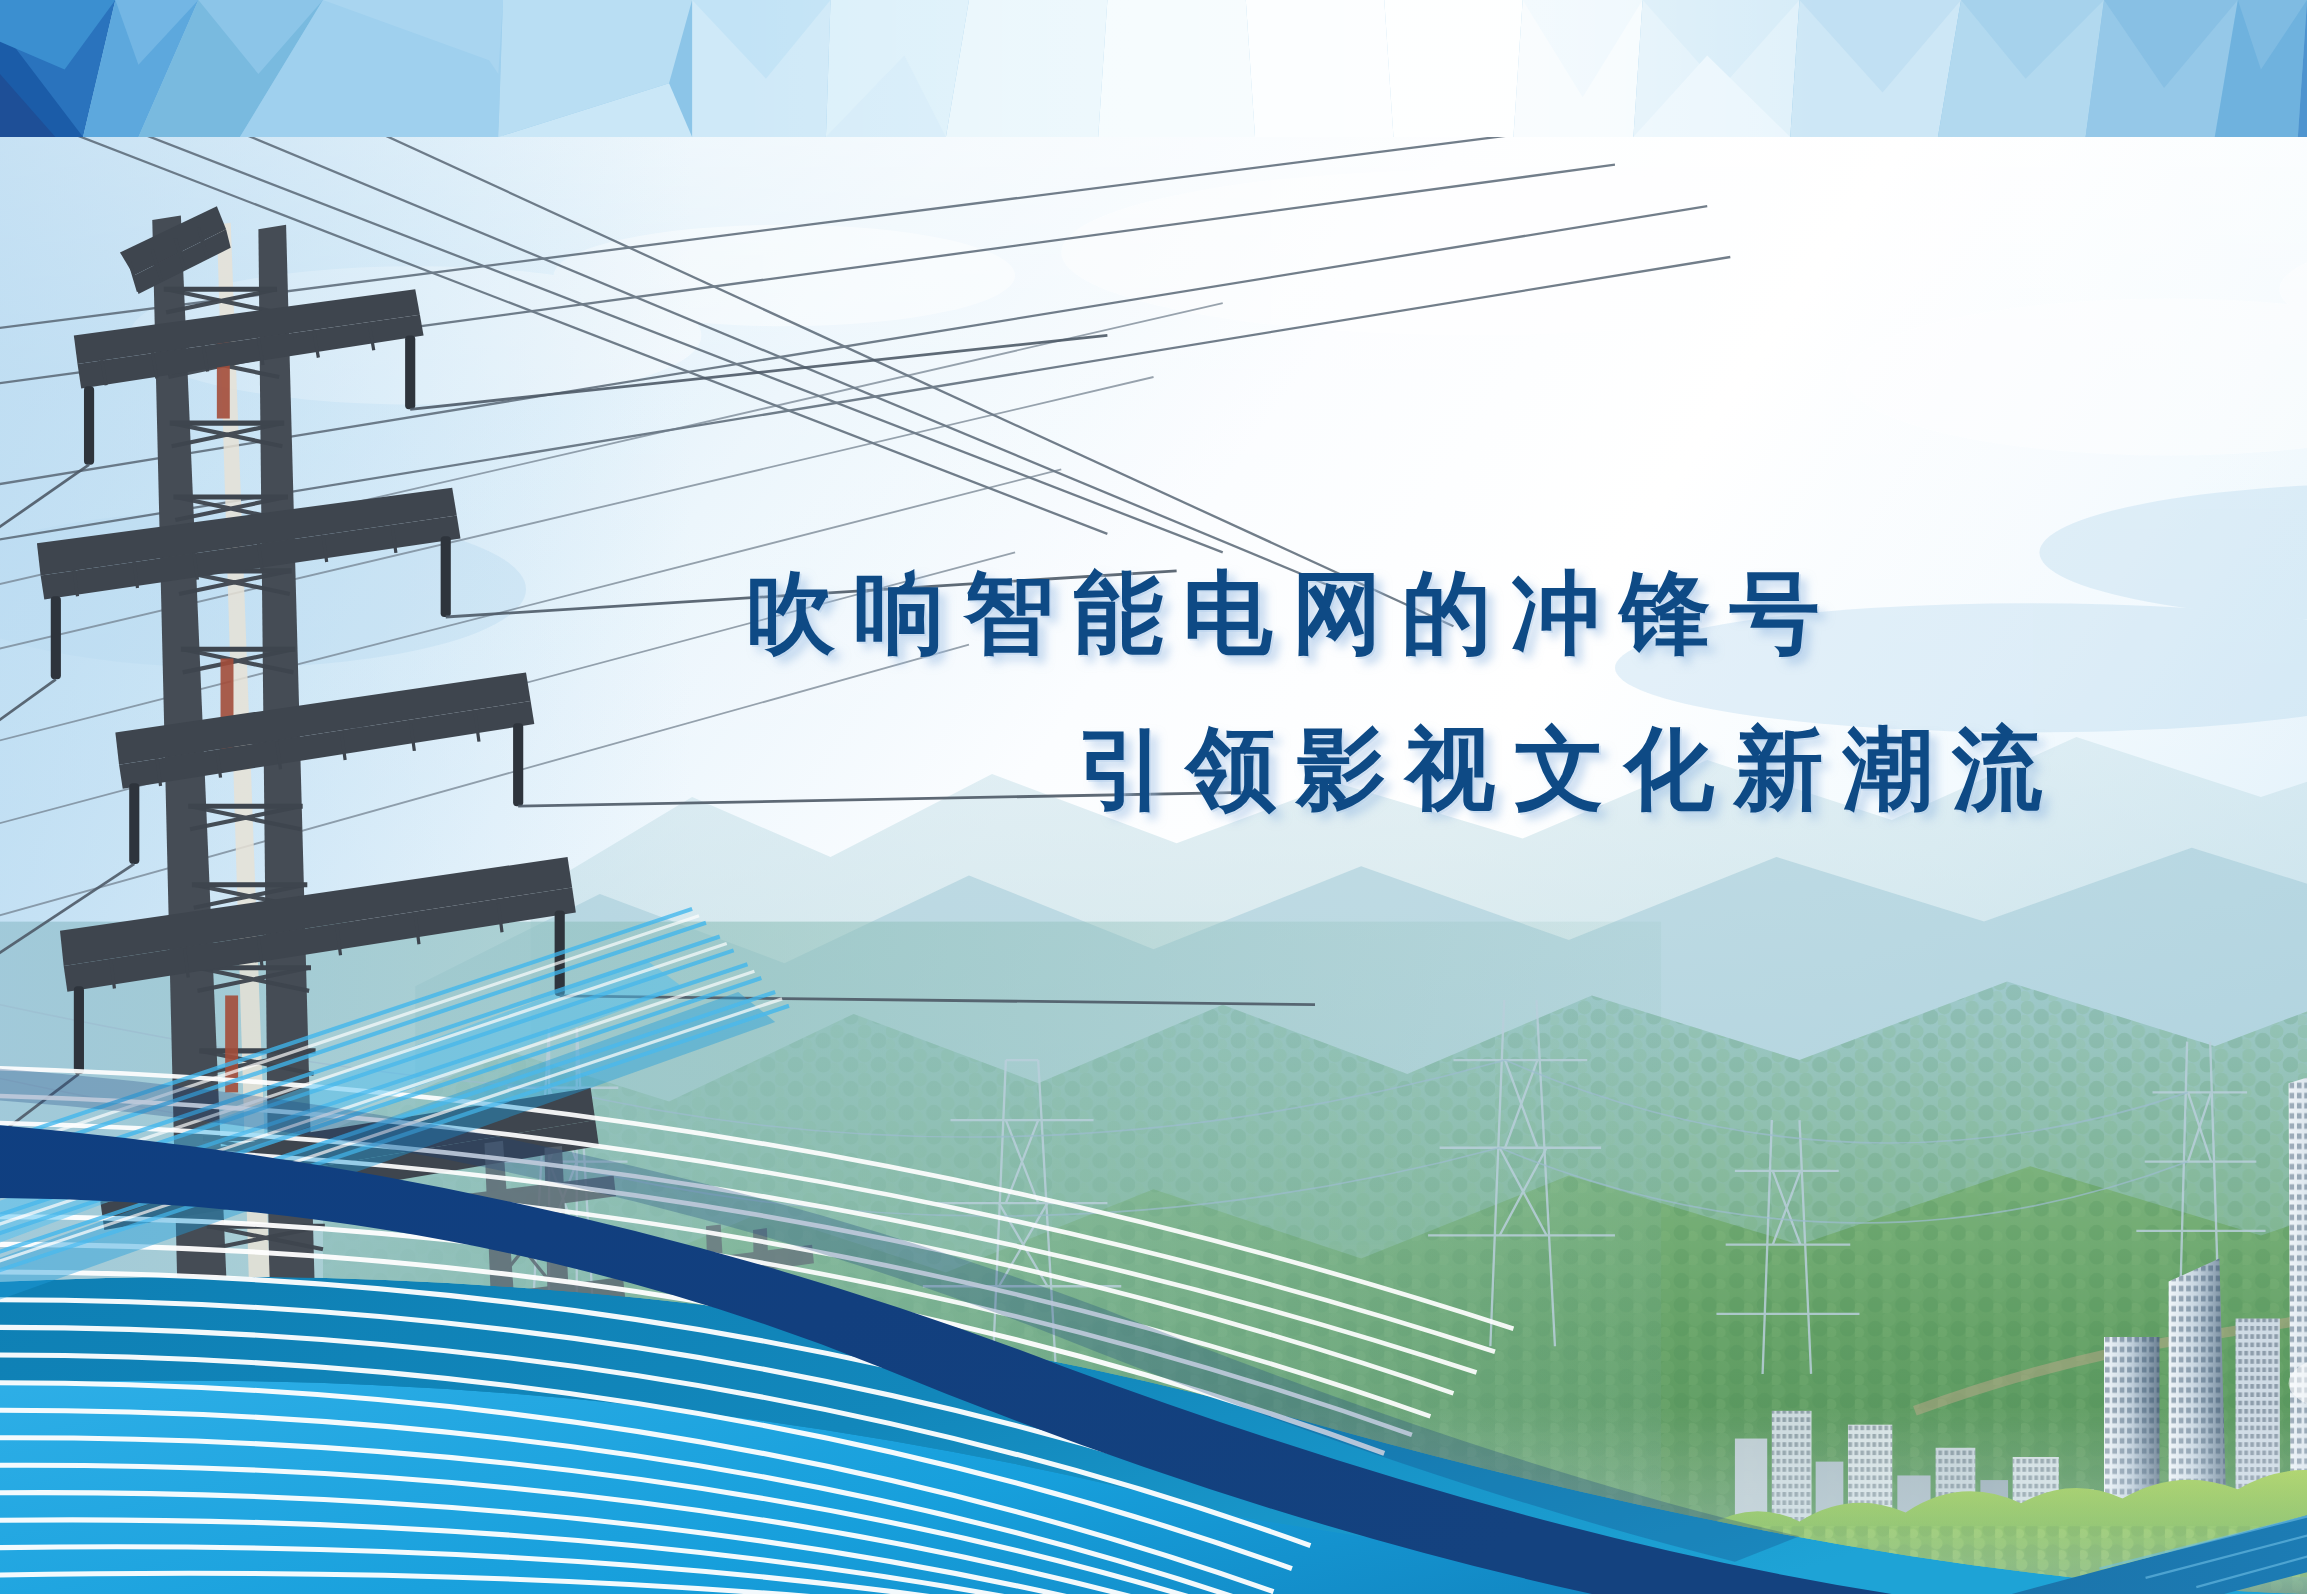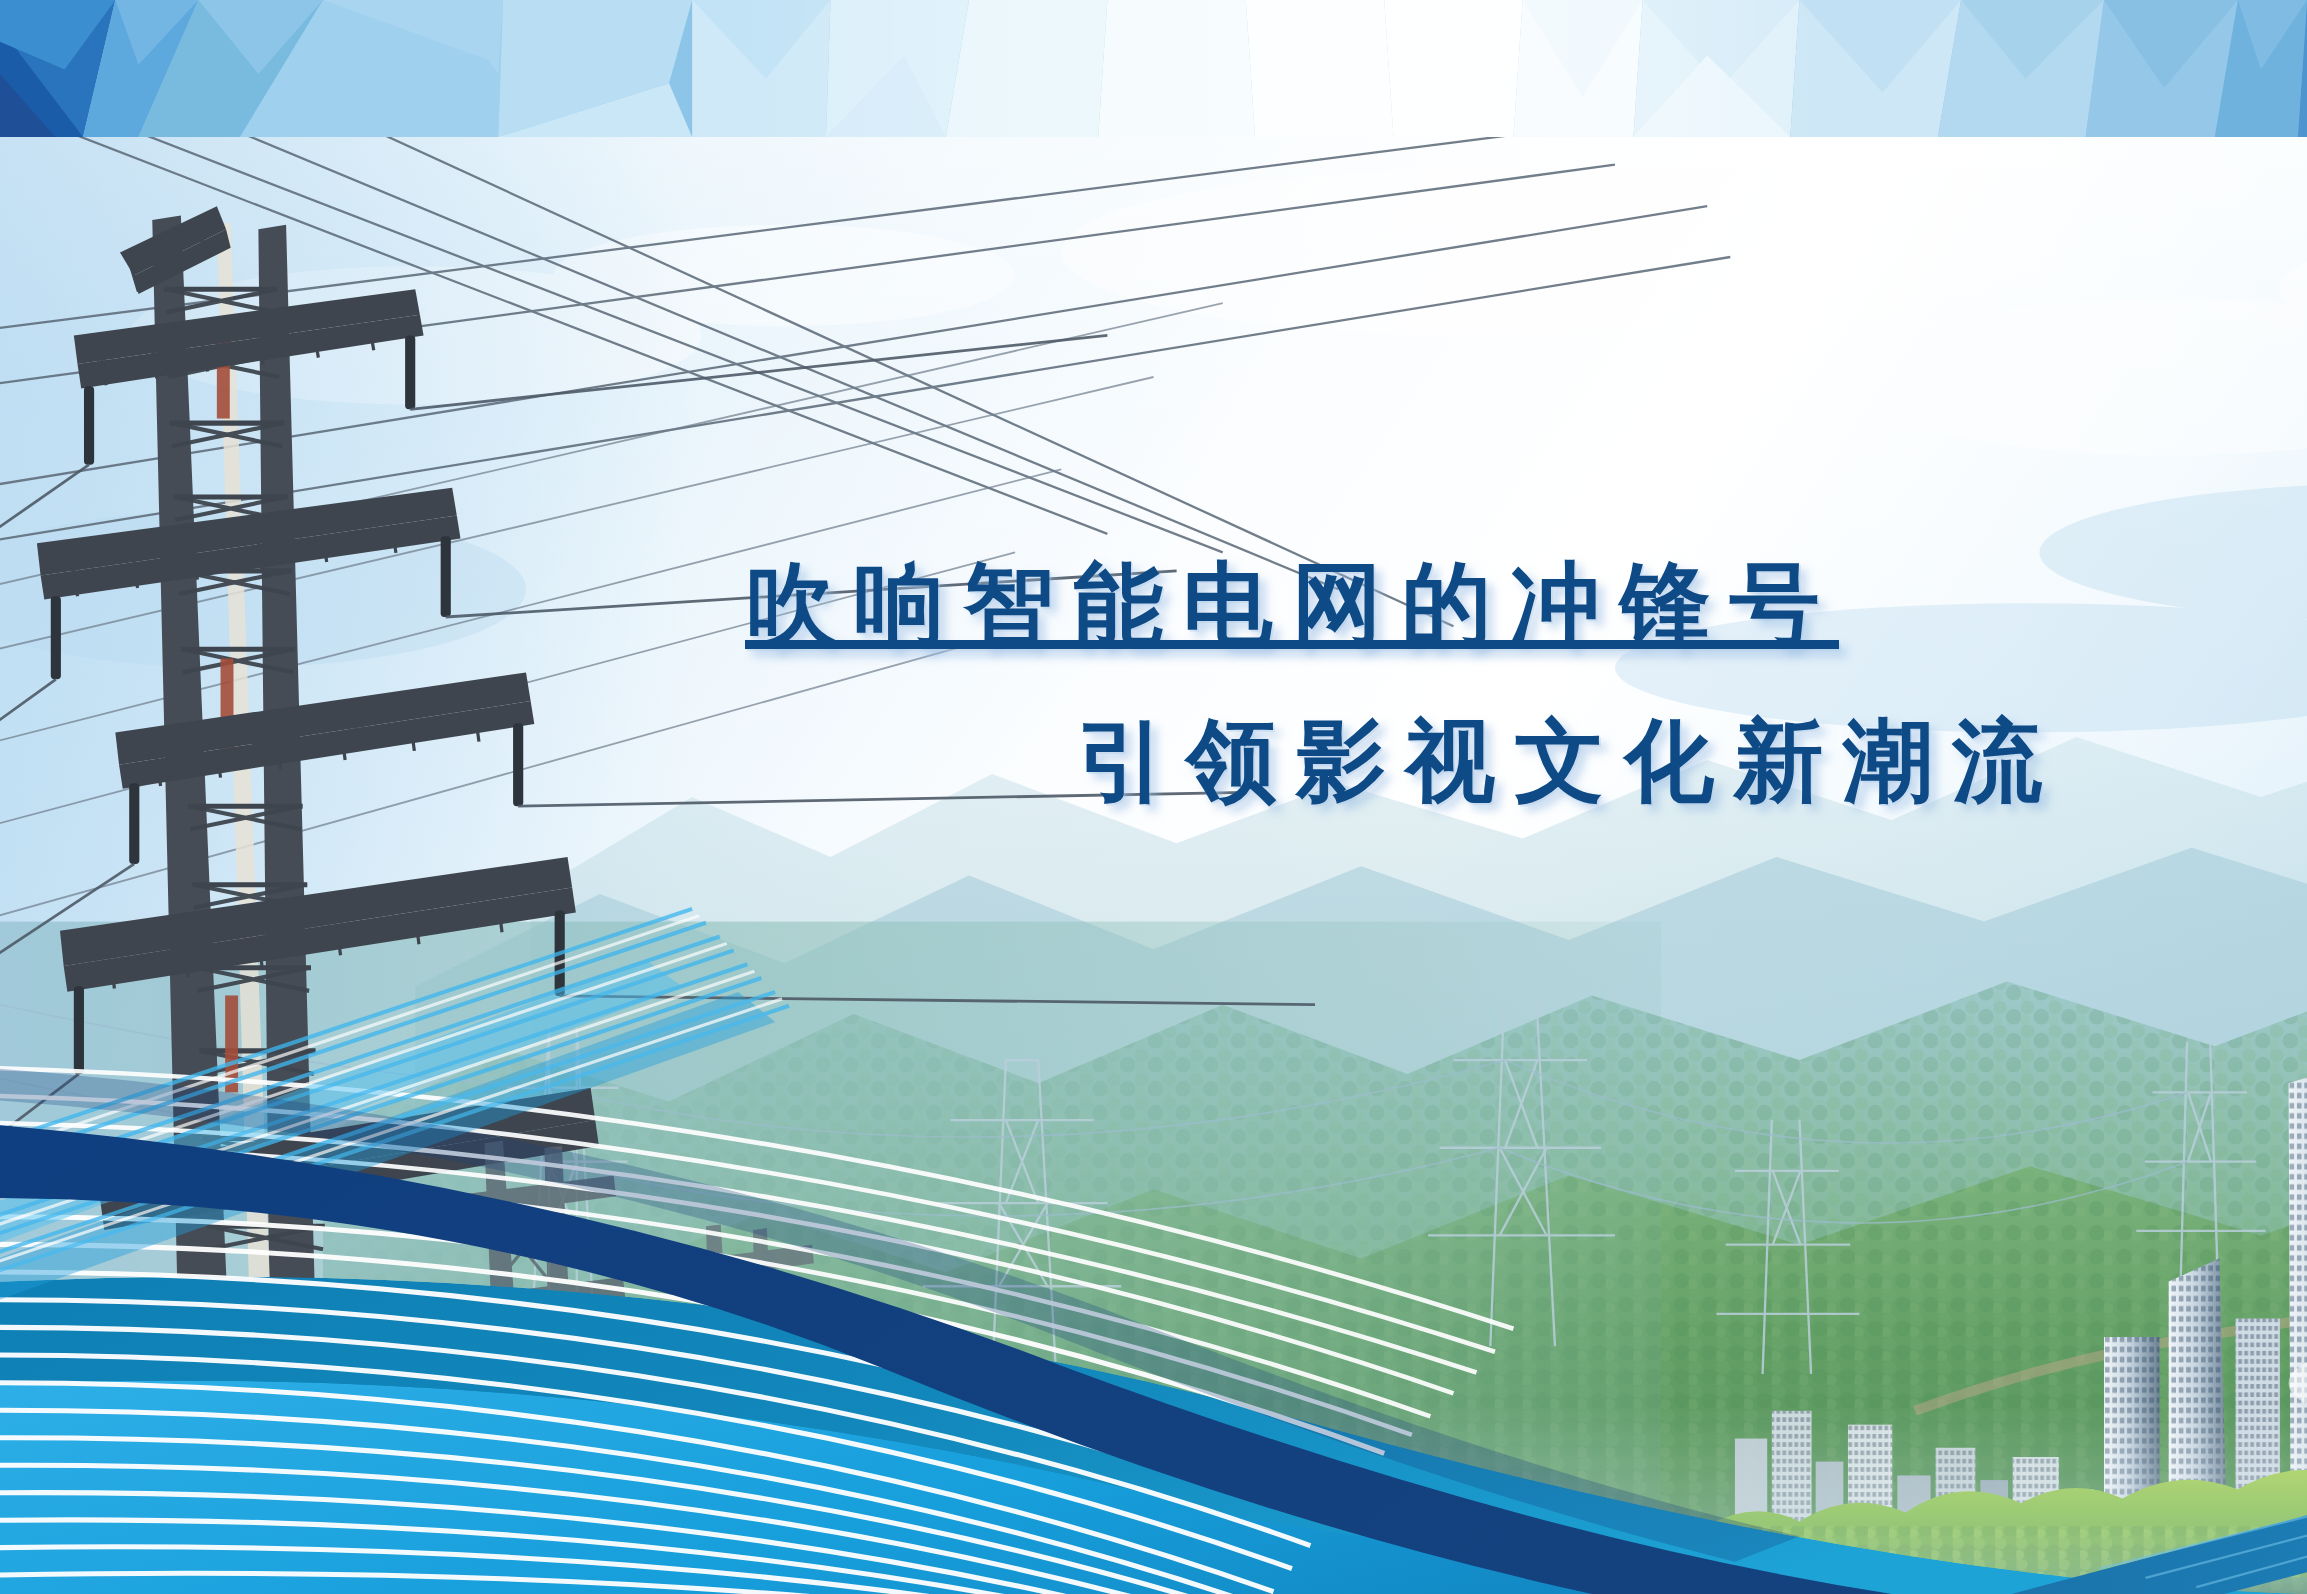--- a/index.html
+++ b/index.html
@@ -26,22 +26,22 @@
     position:absolute;
     white-space:nowrap;
     font-family:"DejaVu Serif","Liberation Serif",serif;
     font-weight:700;
     font-size:90px;
     letter-spacing:19.4px;
     color:#0e4a85;
     text-shadow: 7.4px 7.4px 10px rgba(150,185,225,0.55), 1.8px 2.3px 0 rgba(180,205,235,0.35);
     line-height:1;
   }
-  #title-line-1{left:745px;top:14px;text-decoration:underline;}
-  #title-line-2{left:1077px;top:171px;}
+  #title-line-1{left:745px;top:23px;}
+  #title-line-2{left:1077px;top:179px;}
 </style>
 </head>
 <body>
 
 <div id="stage">
 
   <div id="poly-band">
     <svg viewBox="0 0 6142 296" preserveAspectRatio="none">
       <defs>
         <linearGradient id="pgGlow" x1="0" y1="0" x2="1" y2="0">

